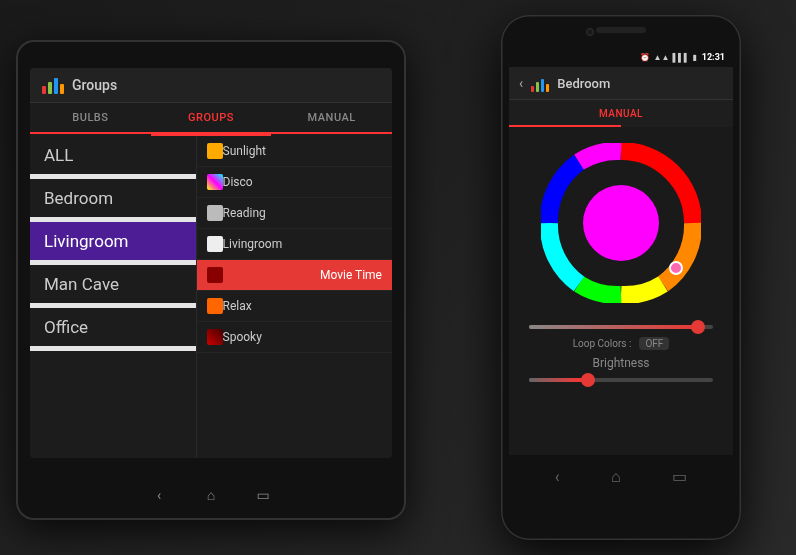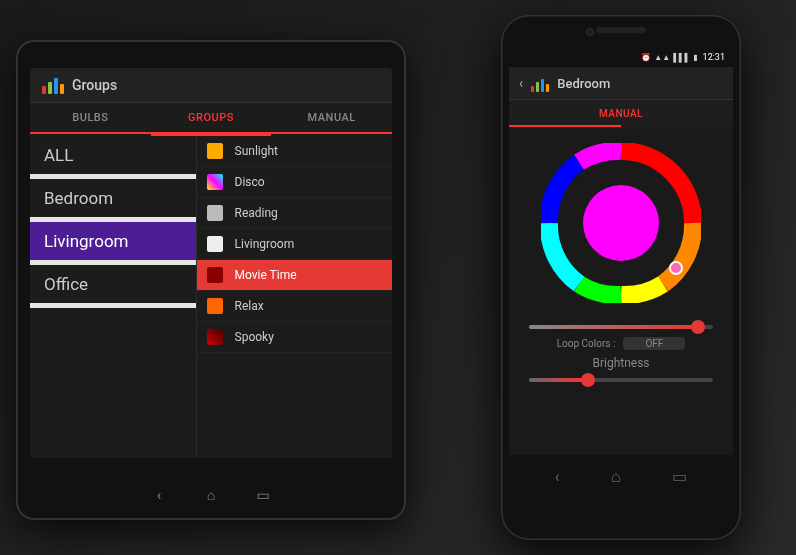--- a/index.html
+++ b/index.html
@@ -145,26 +145,27 @@
     }
 
     .mood-item {
       display: flex;
       align-items: center;
       padding: 7px 10px;
       color: #ccc;
       font-size: 12px;
       cursor: pointer;
       border-bottom: 1px solid #252525;
-      gap: 12px;
+      gap: 0;
     }
 
     .mood-item.selected {
       background: #e53935;
       color: #fff;
+      justify-content: space-between;
     }
 
     .mood-color {
       width: 16px;
       height: 16px;
       border-radius: 2px;
       flex-shrink: 0;
     }
 
     
@@ -320,21 +321,21 @@
 
     .loop-label {
       color: #888;
       font-size: 10px;
     }
 
     .loop-value {
       color: #888;
       font-size: 10px;
       background: #333;
-      padding: 1px 22px;
+      padding: 1px 6px;
       border-radius: 4px;
     }
 
     .slider-container {
       padding: 0 4px;
     }
 
     .slider-label {
       color: #888;
       font-size: 12px;
@@ -438,20 +439,21 @@
         </div>
         <div class="tab-underline"></div>
       </div>
 
       <div class="two-panel">
 
         <div class="left-panel">
           <div class="list-item">ALL</div>
           <div class="list-item">Bedroom</div>
           <div class="list-item selected">Livingroom</div>
+          <div class="list-item">Man Cave</div>
           <div class="list-item">Office</div>
         </div>
 
         <div class="right-panel">
           <div class="mood-item">
             <div class="mood-color" style="background:#ffaa00;"></div>
             <span>Sunlight</span>
           </div>
           <div class="mood-item">
             <div class="mood-color" style="background:linear-gradient(45deg,#ff0,#f0f,#0ff);"></div>
@@ -493,21 +495,21 @@
     <div class="phone-camera"></div>
 
     <div class="phone-screen">
 
       <div class="phone-status-bar">
         <div class="status-icons">
           <span>⏰</span>
           <span>▲▲</span>
           <span>▌▌▌</span>
           <span>▮</span>
-          <span style="font-size:9px;font-weight:normal;color:#fff;margin-left:2px;">12:31</span>
+          <span style="font-size:9px;font-weight:bold;color:#fff;margin-left:2px;">12:31</span>
         </div>
       </div>
 
       <div class="phone-header">
         <div class="back-arrow">‹</div>
         <div class="groups-icon">
           <span style="width:3px;height:6px;background:#e53935;"></span>
           <span style="width:3px;height:10px;background:#8bc34a;"></span>
           <span style="width:3px;height:13px;background:#2196f3;"></span>
           <span style="width:3px;height:8px;background:#ff9800;"></span>

